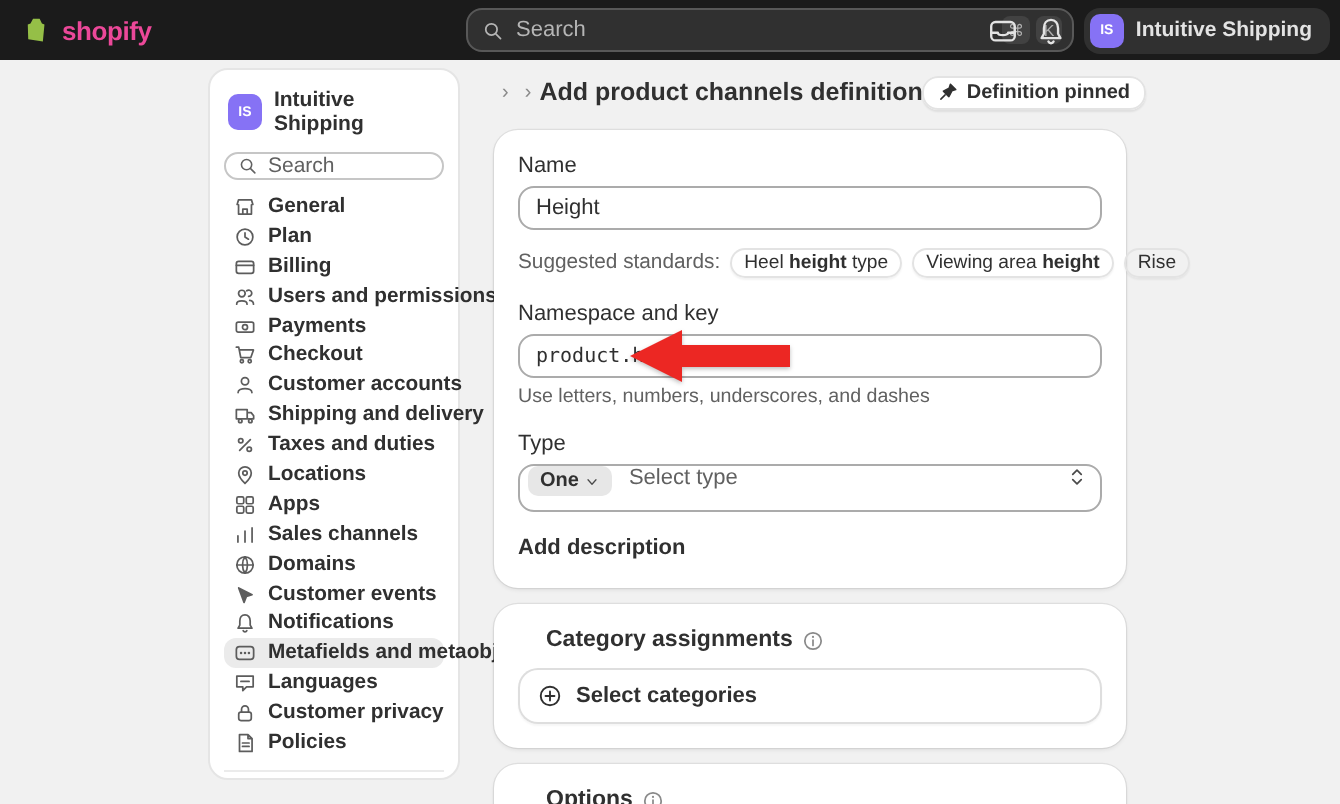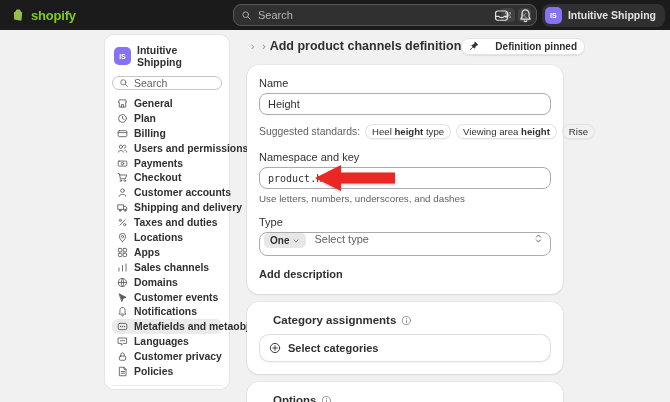--- a/index.html
+++ b/index.html
@@ -4,21 +4,21 @@
 <style>
   * { margin:0; padding:0; box-sizing:border-box; }
   html,body { background:#f1f1f1; }
   body { font-family:"Liberation Sans", sans-serif; }
   .stage { position:relative; width:670px; height:402px; background:#f1f1f1; overflow:hidden; }
 
   
   .topbar { position:absolute; left:0; top:0; width:670px; height:30px; background:#1b1b1b; }
   .logo { position:absolute; left:10px; top:0; height:30px; display:flex; align-items:center; gap:5px; }
   .logo .bag { width:16px; height:16px; display:flex; }
-  .logo .word { color:#84cc16; font-weight:700; font-size:13px; letter-spacing:-.2px;text-align:center; }
+  .logo .word { color:#ec4899; font-weight:700; font-size:13px; letter-spacing:-.2px;text-align:center; }
   .tb-search { position:absolute; left:233px; top:4px; width:304px; height:22px; background:#303030; border:1px solid #585858; border-radius:8px; display:flex; align-items:center; gap:6px; padding:0 5px 0 7px; color:#b5b5b5; font-size:11px; cursor:text; }
   .tb-search .mag { width:11px; height:11px; color:#b5b5b5; display:flex; }
   .tb-keys { margin-left:auto; display:flex; gap:3px; }
   .tb-key { min-width:13px; height:14px; background:#424242; border-radius:4px; color:#b0b0b0; font-size:8px; display:grid; place-items:center; padding:0 3px; }
   .tb-right { position:absolute; right:5px; top:3px; height:24px; display:flex; align-items:center; gap:9px; }
   .tb-iconbtn { width:15px; height:15px; color:#e3e3e3; display:flex; cursor:pointer; }
   .user-chip { display:flex; align-items:center; gap:6px; background:#303030; border-radius:8px; padding:3px 9px 3px 3px; cursor:pointer; }
   .avatar { width:17px; height:17px; border-radius:5px; background:#8672f5; color:#fff; font-size:7px; font-weight:700; display:grid; place-items:center; }
   .user-chip .uname { color:#e3e3e3; font-size:10.5px; font-weight:600; }
 
@@ -35,21 +35,21 @@
   .side-item.active { background:#ebebeb; }
   .side-divider { border-top:1px solid #ebebeb; margin-top:6px; }
 
   
   .content { position:absolute; left:247px; top:36px; width:316px; }
   .page-header { display:flex; align-items:center; height:20px; margin-bottom:9px; }
   .crumb-ic { width:13px; height:13px; color:#4a4a4a; display:flex; }
   .crumb-sep { color:#8a8a8a; font-size:10px; margin:0 4px; }
   .crumb-link { font-size:11px; font-weight:600; background:linear-gradient(90deg,#616161 45%,rgba(97,97,97,0) 95%); -webkit-background-clip:text; background-clip:text; color:transparent; max-width:40px; overflow:hidden; white-space:nowrap; cursor:pointer; }
   .page-title { font-size:12.5px; font-weight:700; color:#303030; white-space:nowrap; }
-  .pinned-btn { margin-left:auto; display:flex; align-items:center; gap:16px; background:#fff; border-radius:8px; padding:3px 8px; font-size:10px; font-weight:600; color:#303030; box-shadow:inset 0 0 0 1px #e3e3e3, 0 1px 1px rgba(0,0,0,.08); cursor:pointer; white-space:nowrap; }
+  .pinned-btn { margin-left:auto; display:flex; align-items:center; gap:4px; background:#fff; border-radius:8px; padding:3px 8px; font-size:10px; font-weight:600; color:#303030; box-shadow:inset 0 0 0 1px #e3e3e3, 0 1px 1px rgba(0,0,0,.08); cursor:pointer; white-space:nowrap; }
   .pinned-btn .ic { width:10px; height:10px; display:flex; color:#303030; }
 
   .card { background:#fff; border-radius:12px; box-shadow:0 0 0 .6px rgba(0,0,0,.07), 0 1px 2px rgba(26,26,26,.08); padding:12px; margin-bottom:8px; }
   .f-label { font-size:11px; color:#303030; margin-bottom:4px; }
   .text-input { display:block; width:100%; height:22px; border:1px solid #ababab; border-radius:8px; padding:0 8px; font-size:11px; color:#303030; font-family:"Liberation Sans", sans-serif; background:#fff; outline:none; }
   .mono { font-family:"DejaVu Sans Mono", monospace; font-size:10px; }
   .suggest-row { display:flex; align-items:center; gap:5px; margin-top:9px; font-size:10.4px; color:#616161; white-space:nowrap; }
   .pill { border-radius:999px; box-shadow:inset 0 0 0 1px #e3e3e3, 0 1px 1px rgba(0,0,0,.05); padding:2px 7px; font-size:9.6px; color:#303030; cursor:pointer; white-space:nowrap; }
   .pill b { font-weight:700; }
   .field { margin-top:12px; }

